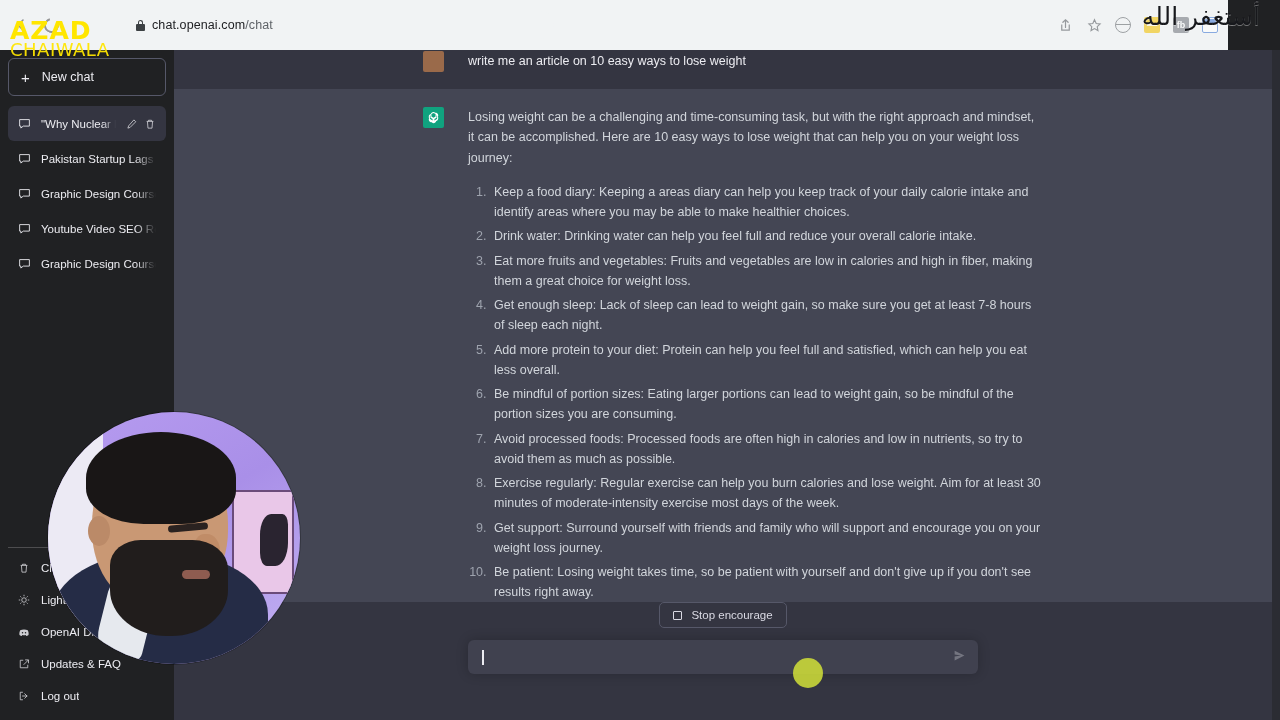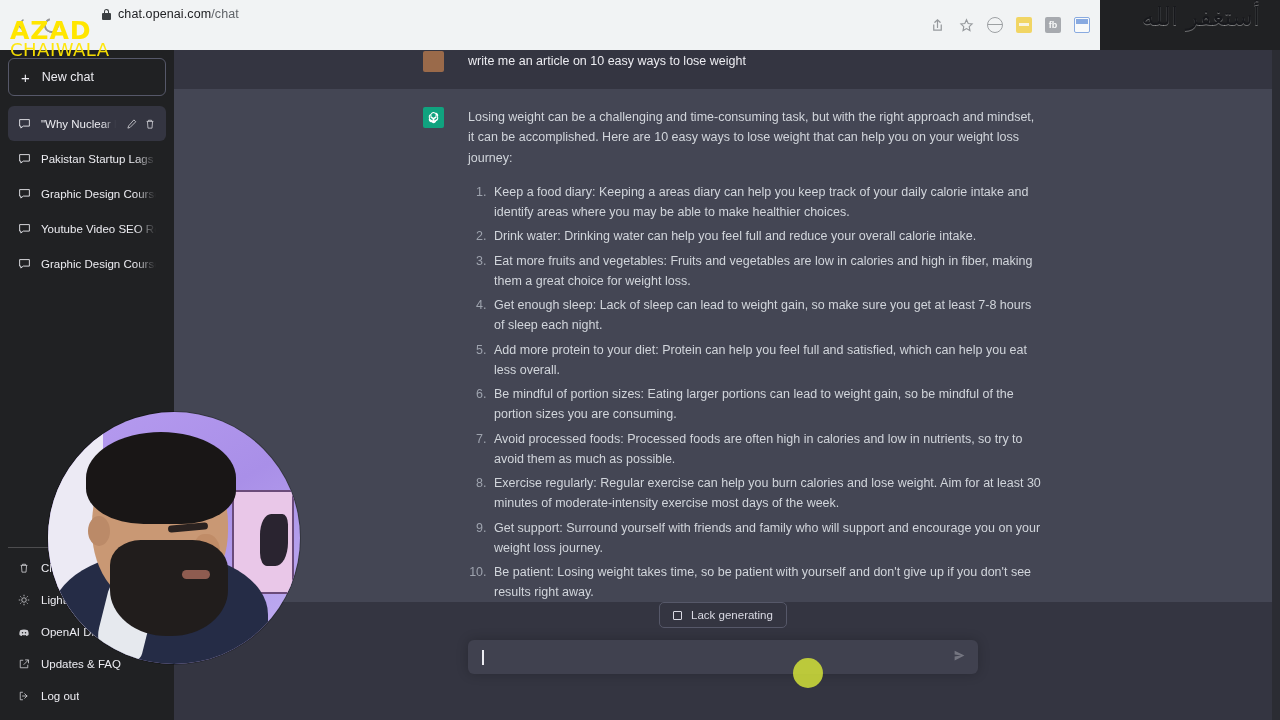--- a/index.html
+++ b/index.html
@@ -5,22 +5,22 @@
   * { margin:0; padding:0; box-sizing:border-box; }
   html, body {
     width:1280px; height:720px; overflow:hidden;
     background:#000;
     font-family:"Liberation Sans", sans-serif;
   }
   #root { position:relative; width:1280px; height:720px; overflow:hidden; background:#202123; }
 
   
   .browser-bar {
-    position:absolute; left:0; top:0; width:1100px; height:50px;
-    background:#f1f3f4; display:flex; align-items:flex-start; z-index:40;
+    position:absolute; left:0; top:0; width:1228px; height:50px;
+    background:#f1f3f4; display:flex; align-items:center; z-index:40;gap:34px;
   }
   .nav-zone { width:86px; height:50px; display:flex; align-items:center; padding-left:10px; gap:8px; }
   .nav-btn { width:22px; height:22px; opacity:.55; position:relative; }
   .reload-ring {
     width:15px; height:15px; border:2px solid #4a4a4a; border-radius:50%;
     border-top-color:transparent; transform:rotate(30deg);
   }
   .omnibox {
     flex:0 0 auto; margin-left:4px; height:28px;
     display:flex; align-items:center; gap:7px; padding:0 12px;
@@ -401,21 +401,21 @@
 
             </div>
           </div>
         </div>
       </div>
 
       <div class="composer">
         <div class="stop-row">
           <div class="stop-btn">
             <span class="stop-sq"></span>
-            <span>Lack generating</span>
+            <span>Stop encourage</span>
           </div>
         </div>
         <div class="input-wrap">
           <span class="caret"></span>
           <span style="flex:1;color:#ececf1;font-size:12.5px;" placeholder=""></span>
           <span class="send-ico">
             <svg width="13" height="13" viewBox="0 0 16 16">
                 <path d="M2 14 14 8 2 2 2 6.8 10 8 2 9.2z" fill="#ececf1"></path>
               </svg>
           </span>

